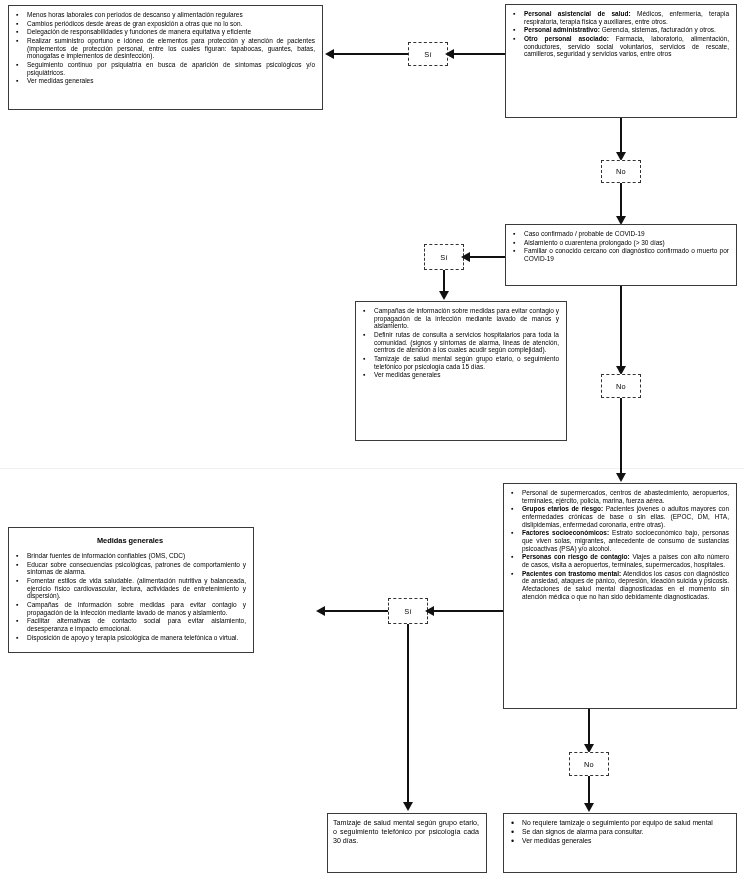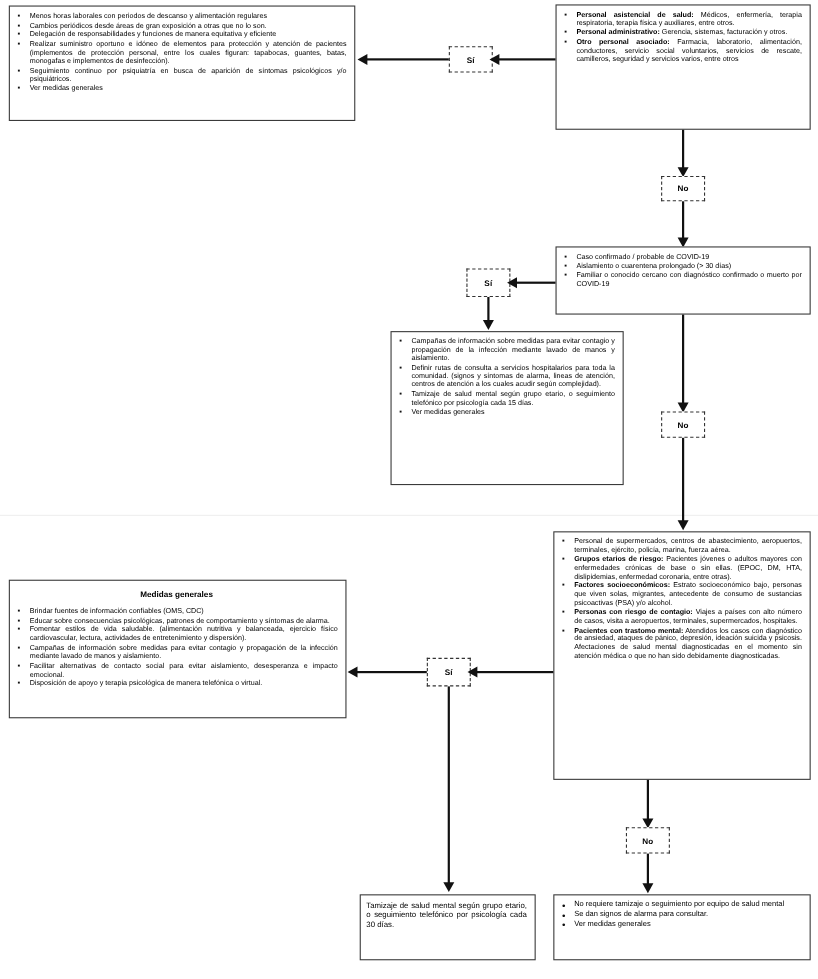--- a/index.html
+++ b/index.html
@@ -71,21 +71,21 @@
 
   
   .dnode {
     position: absolute;
     border: 1.3px dashed #333;
     background: #ffffff;
     display: flex;
     align-items: center;
     justify-content: center;
     font-size: 7.4px;
-    font-weight: bold;
+    font-weight: normal;
     letter-spacing: .2px;
   }
 
   
   .ln {
     position: absolute;
     background: #111111;
   }
   .lnh { height: 2px; }
   .lnv { width: 2px; }
@@ -197,21 +197,21 @@
   <div class="box" id="b-risk" style="left:503px; top:483px; width:234px; height:226px;">
     <ul class="blist f65">
       <li><span>Personal de supermercados, centros de abastecimiento, aeropuertos, terminales, ejército, policía, marina, fuerza aérea.</span></li>
       <li><b class="b">Grupos etarios de riesgo:</b><span> Pacientes jóvenes o adultos mayores con enfermedades crónicas de base o sin ellas. (EPOC, DM, HTA, dislipidemias, enfermedad coronaria, entre otras).</span></li>
       <li><b class="b">Factores socioeconómicos:</b><span> Estrato socioeconómico bajo, personas que viven solas, migrantes, antecedente de consumo de sustancias psicoactivas (PSA) y/o alcohol.</span></li>
       <li><b class="b">Personas con riesgo de contagio:</b><span> Viajes a países con alto número de casos, visita a aeropuertos, terminales, supermercados, hospitales.</span></li>
       <li><b class="b">Pacientes con trastomo mental:</b><span> Atendidos los casos con diagnóstico de ansiedad, ataques de pánico, depresión, ideación suicida y psicosis. Afectaciones de salud mental diagnosticadas en el momento sin atención médica o que no han sido debidamente diagnosticadas.</span></li>
     </ul>
   </div>
 
-  <div class="box" id="b-gen" style="left:8px; top:527px; width:307px; height:126px;">
+  <div class="box" id="b-gen" style="left:8px; top:527px; width:246px; height:126px;">
     <div class="boxtitle">Medidas generales</div>
     <ul class="blist f65">
       <li><span>Brindar fuentes de información confiables (OMS, CDC)</span></li>
       <li><span>Educar sobre consecuencias psicológicas, patrones de comportamiento y síntomas de alarma.</span></li>
       <li><span>Fomentar estilos de vida saludable. (alimentación nutritiva y balanceada, ejercicio físico cardiovascular, lectura, actividades de entretenimiento y dispersión).</span></li>
       <li><span>Campañas de información sobre medidas para evitar contagio y propagación de la infección mediante lavado de manos y aislamiento.</span></li>
       <li><span>Facilitar alternativas de contacto social para evitar aislamiento, desesperanza e impacto emocional.</span></li>
       <li><span>Disposición de apoyo y terapia psicológica de manera telefónica o virtual.</span></li>
     </ul>
   </div>

